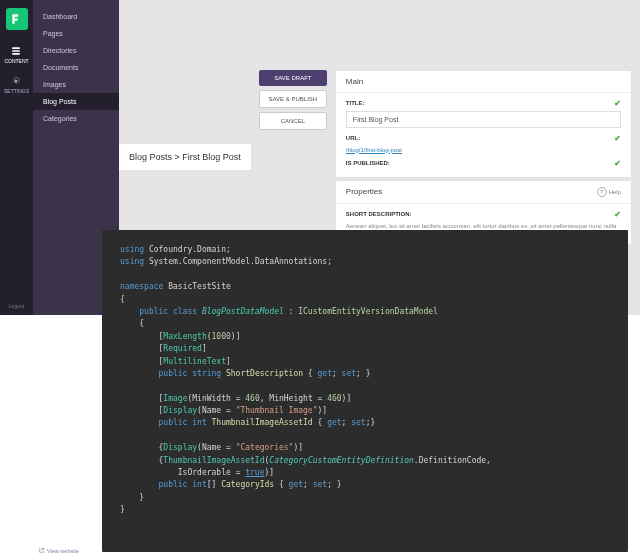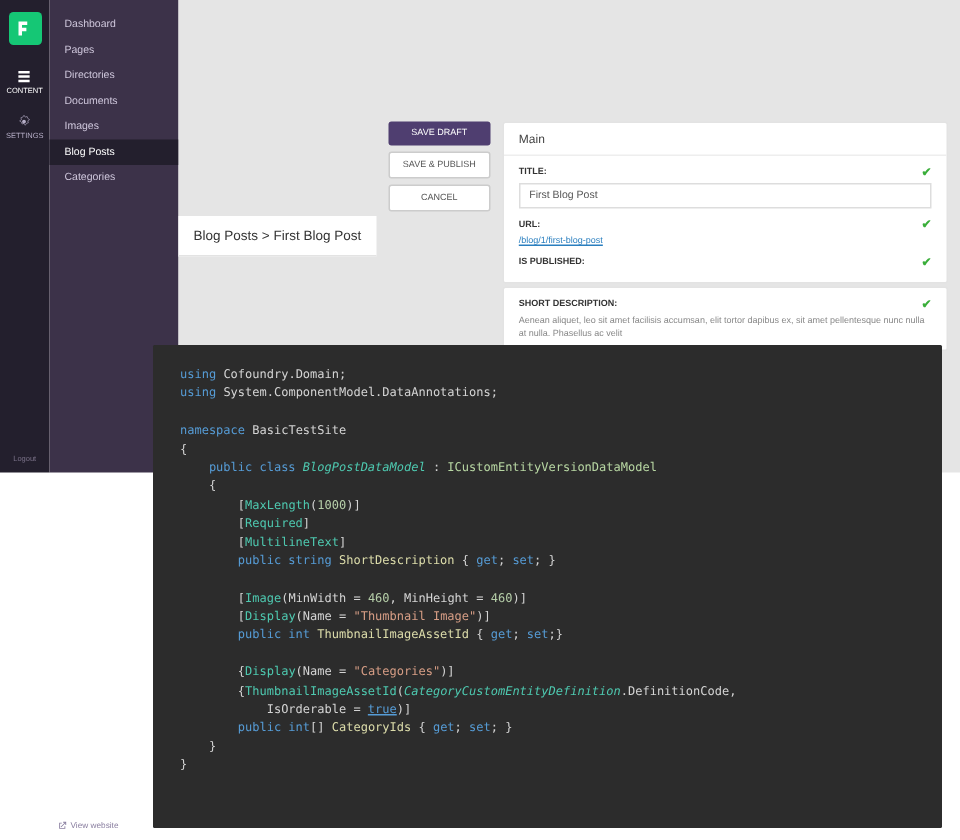--- a/index.html
+++ b/index.html
@@ -116,20 +116,24 @@
               <span class="check">✔</span>
             </div>
             <span class="link">/blog/1/first-blog-post</span>
             <div class="field-label">
               <span>IS PUBLISHED:</span>
               <span class="check">✔</span>
             </div>
           </div>
         </div>
         <div class="panel">
+          <div class="panel-header">
+            <span>Properties</span>
+            <span class="help">Help</span>
+          </div>
           <div class="panel-body">
             <div class="field-label">
               <span>SHORT DESCRIPTION:</span>
               <span class="check">✔</span>
             </div>
             <div class="desc-text">Aenean aliquet, leo sit amet facilisis accumsan, elit tortor dapibus ex, sit amet pellentesque nunc nulla at nulla. Phasellus ac velit</div>
           </div>
         </div>
       </div>
     </div>

